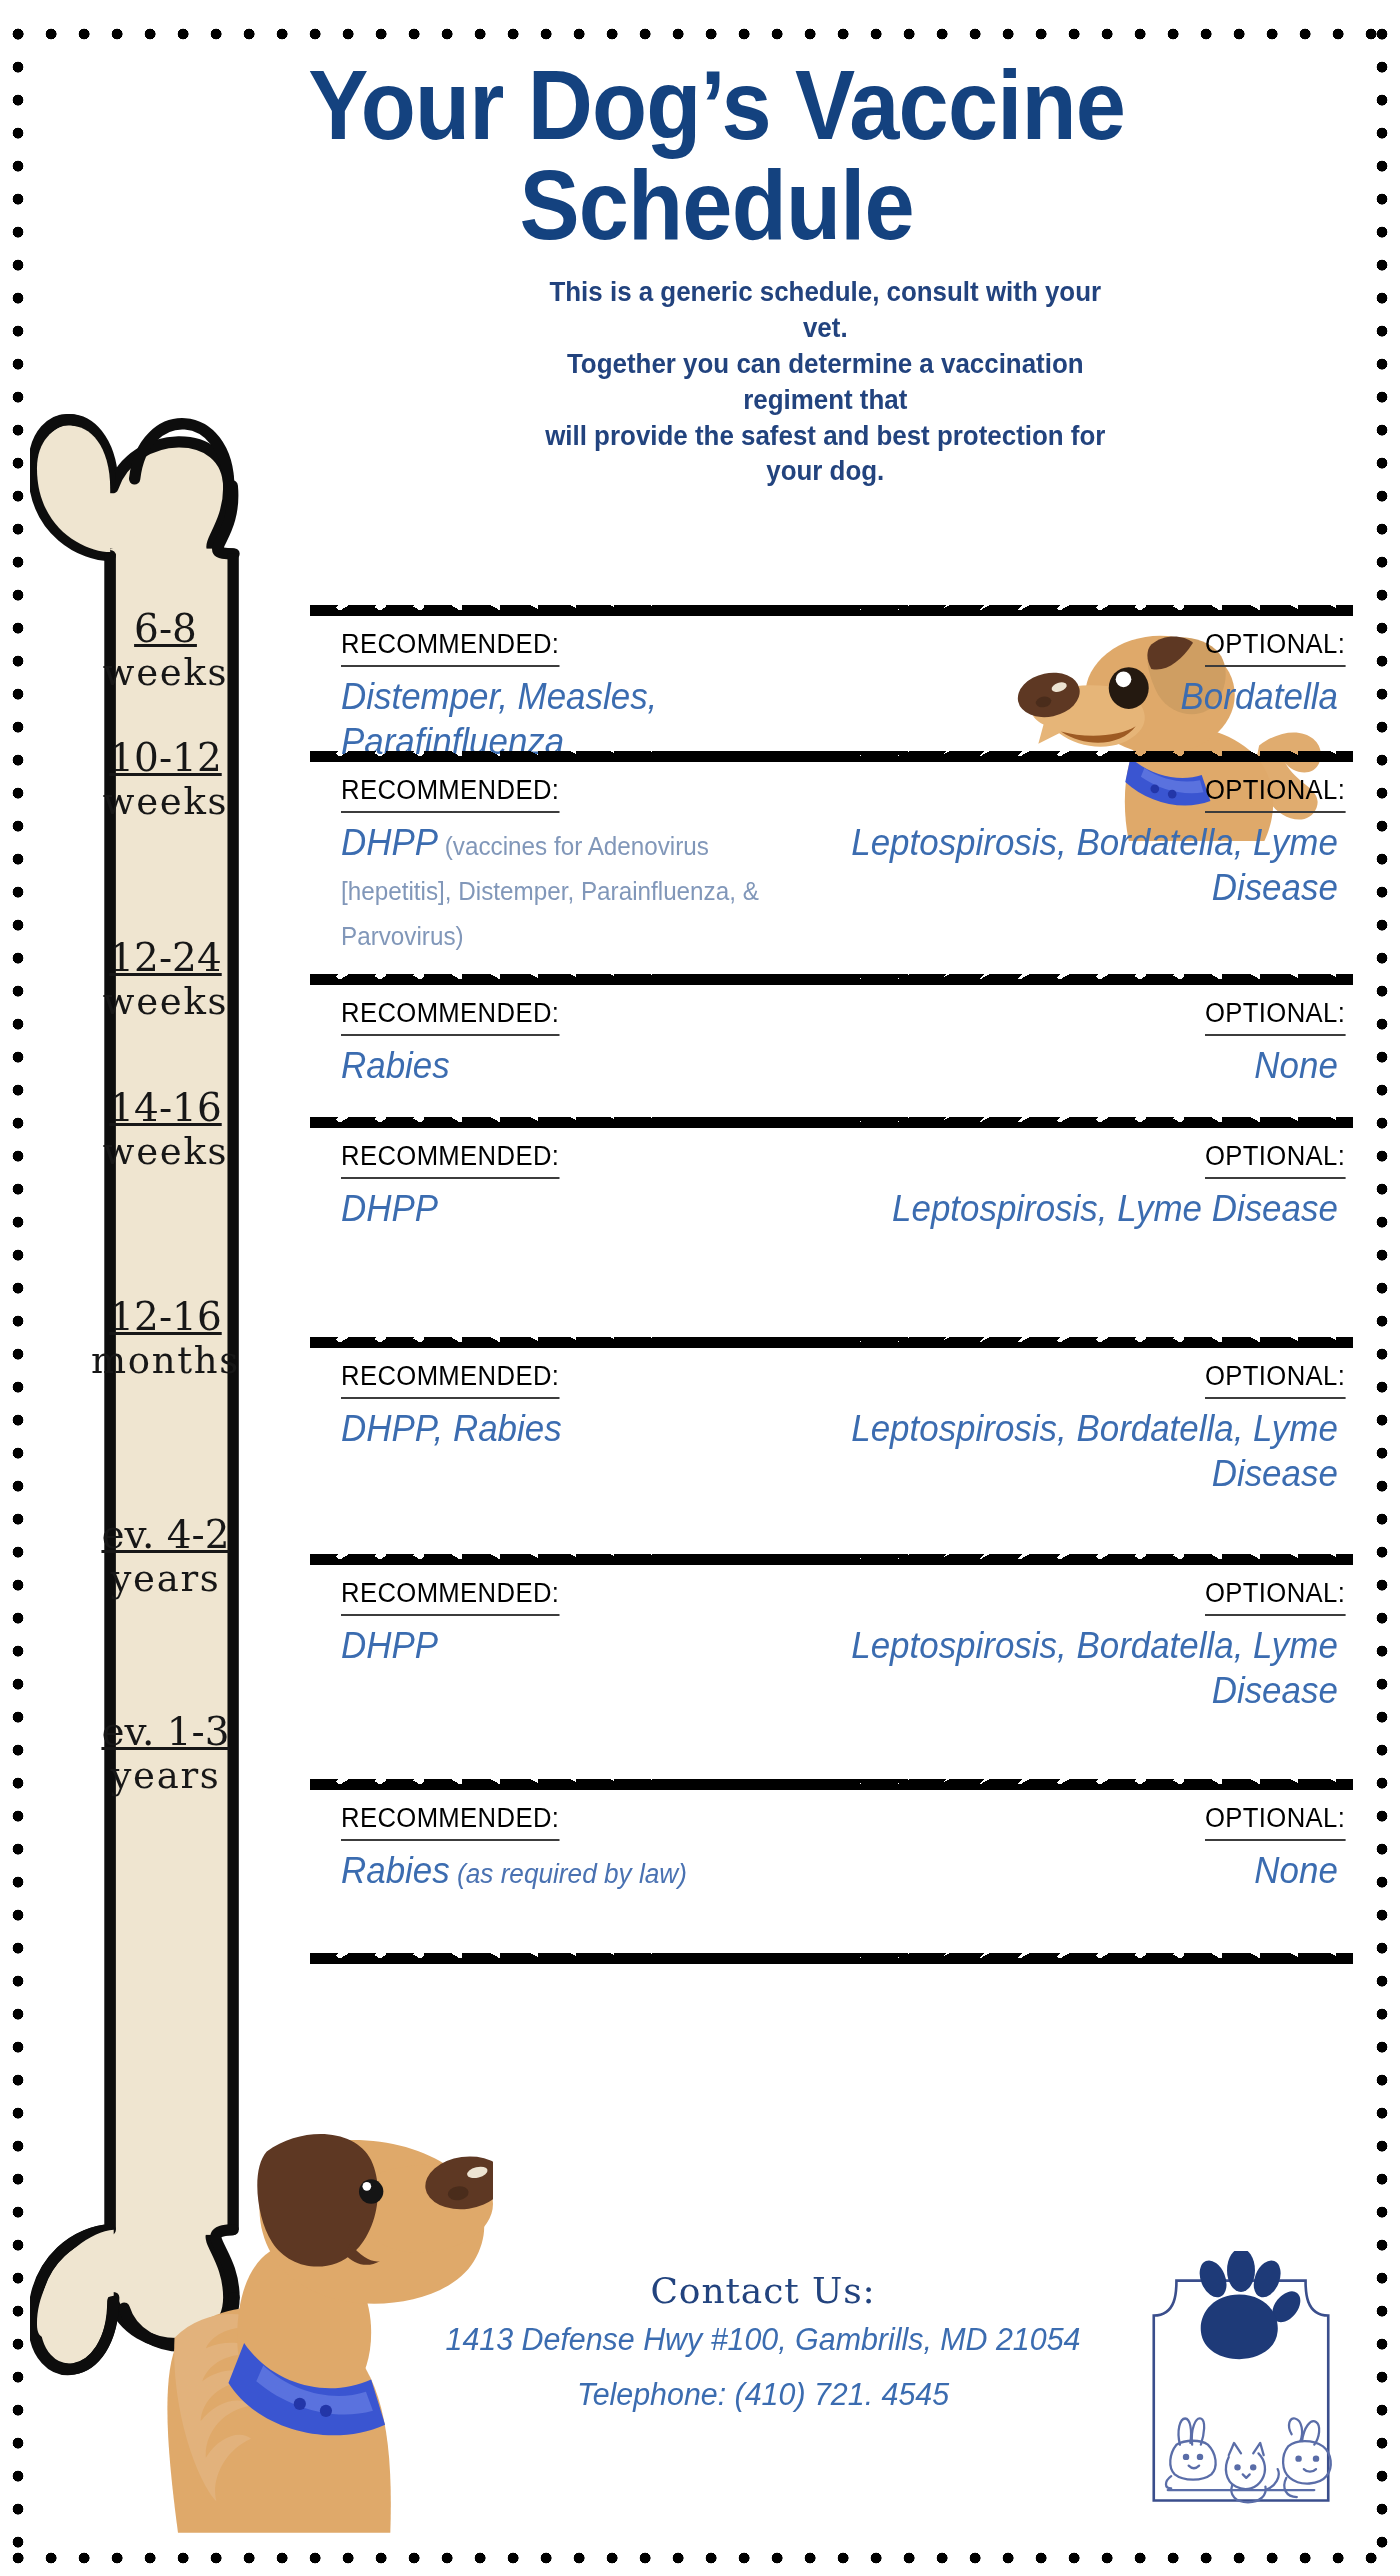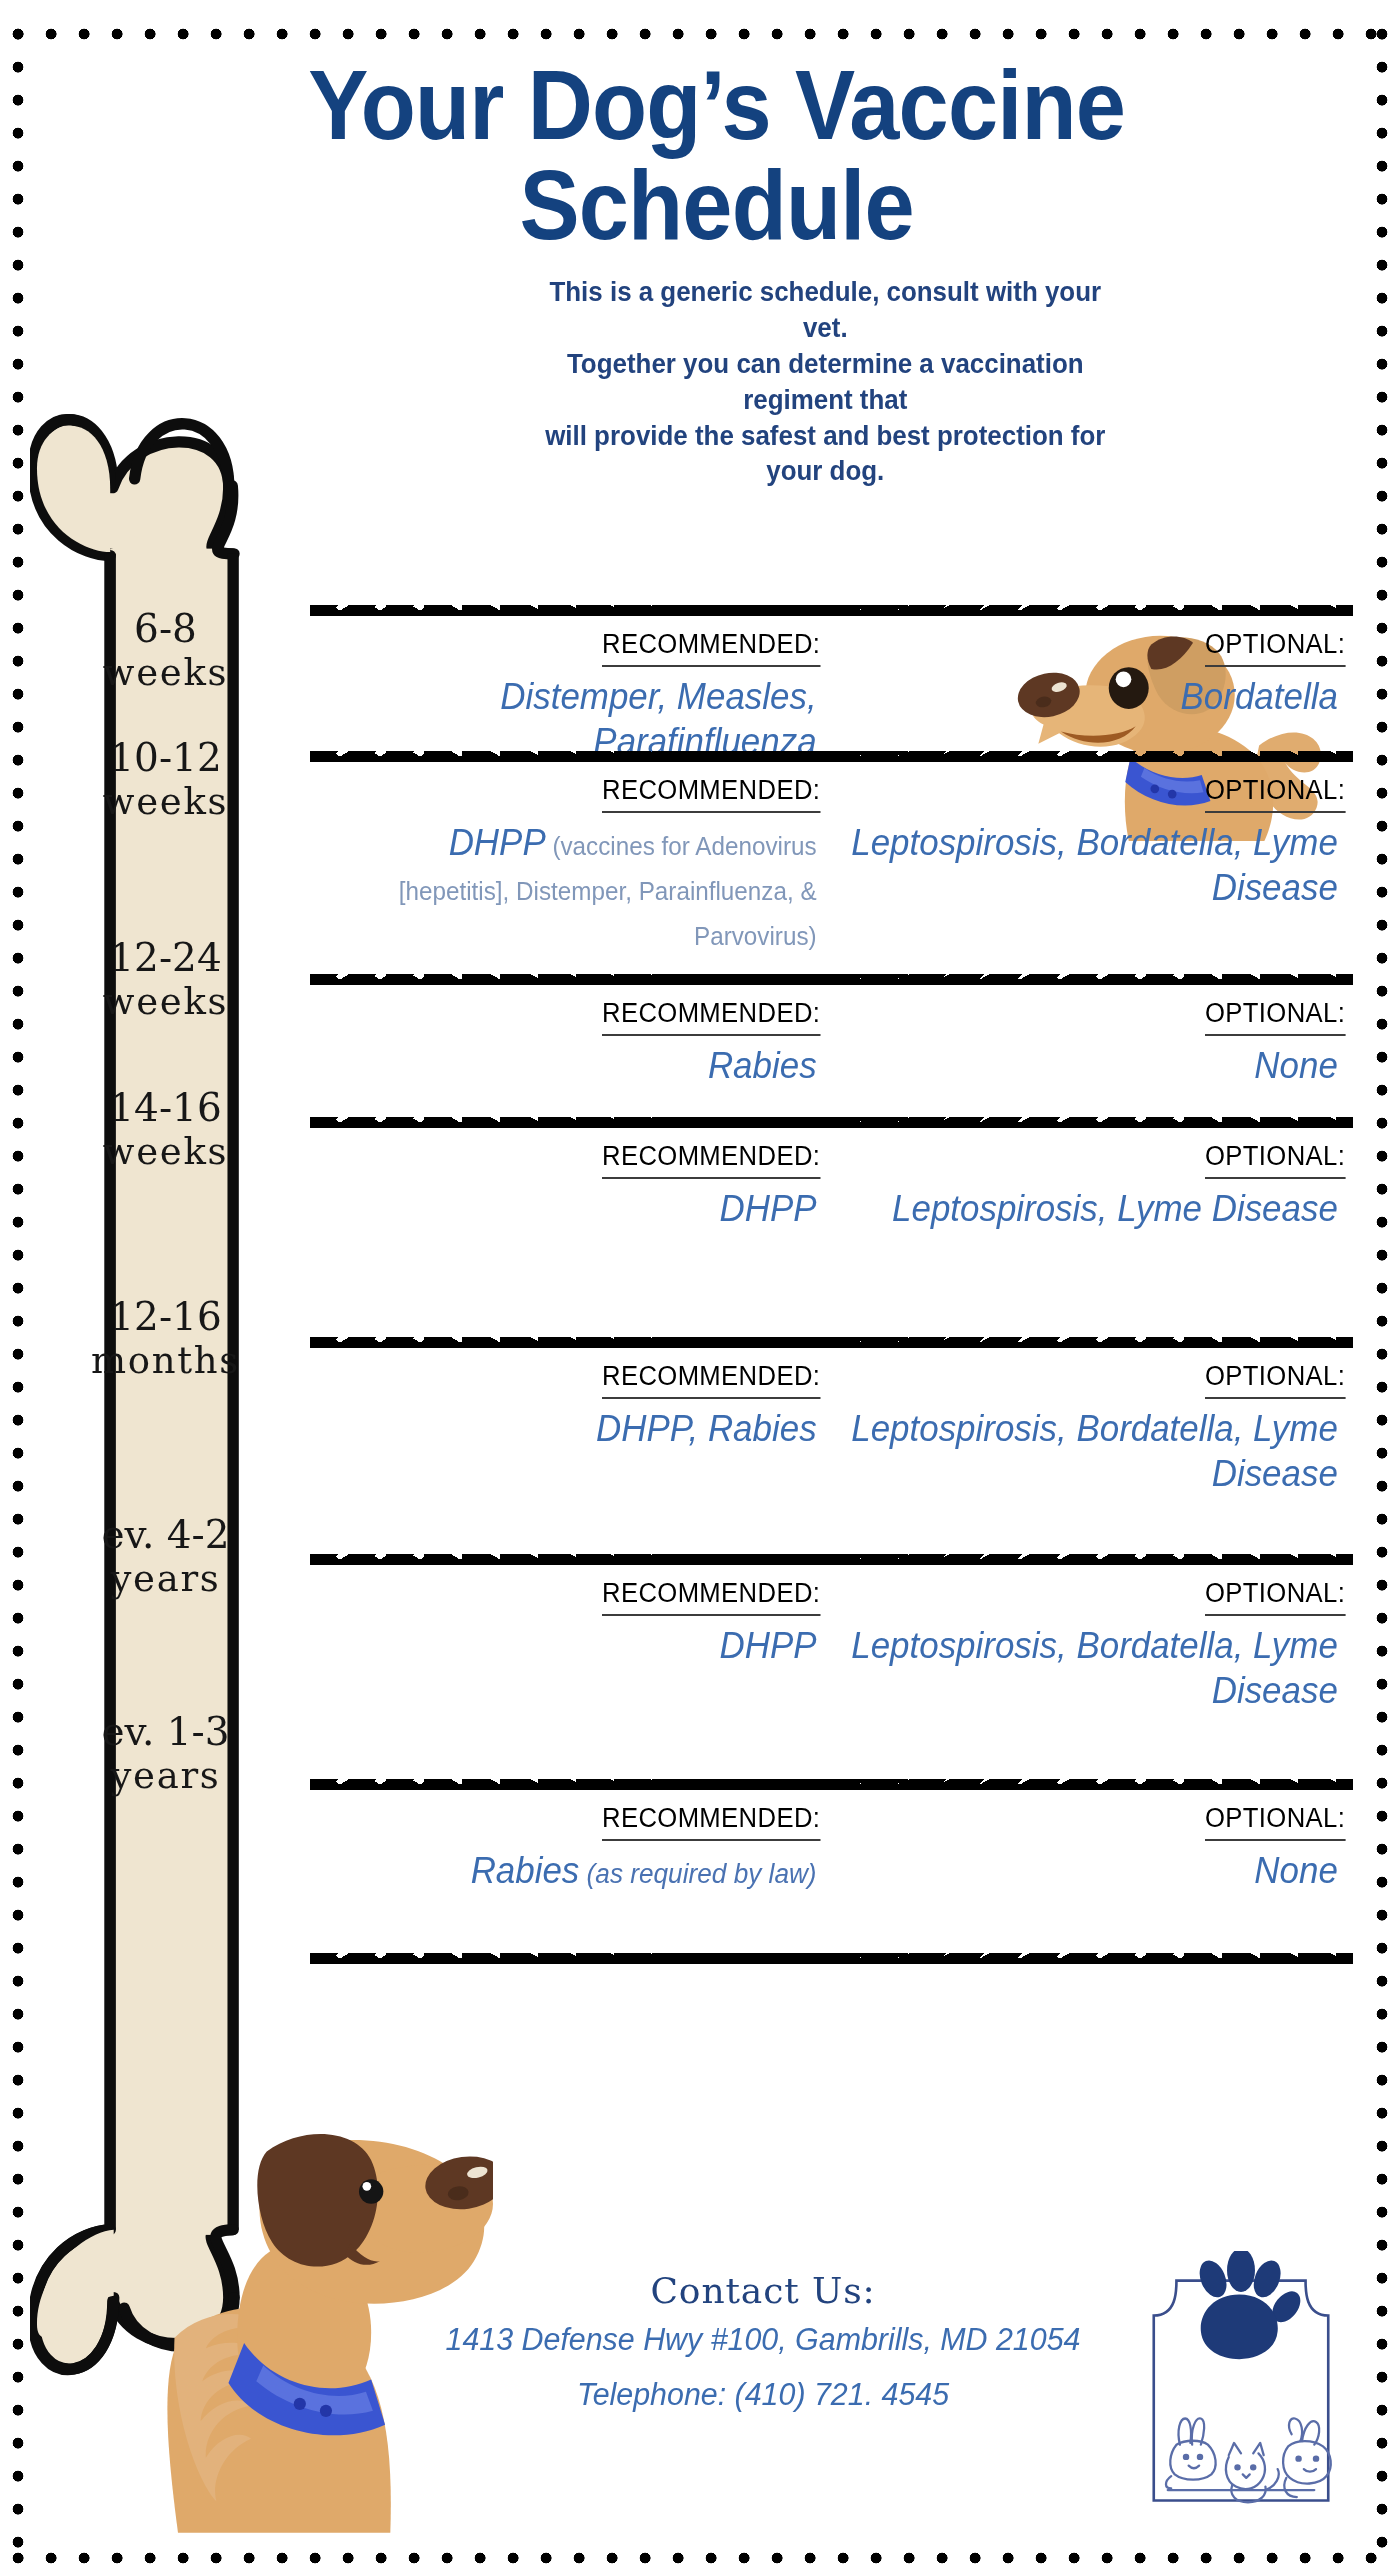--- a/index.html
+++ b/index.html
@@ -76,21 +76,21 @@
   
   #stage-labels{
     position:absolute;left:35px;top:557px;width:261px;z-index:3;
   }
   .stage-label{
     position:absolute;left:0;width:261px;text-align:center;
     color:#171717;
     font-family:"DejaVu Serif","Liberation Serif",serif;
     line-height:1.1;
   }
-  .stage-label .num{display:block;font-size:39px;letter-spacing:0px;}
+  .stage-label .num{display:block;font-size:39px;letter-spacing:0px;text-decoration:underline;}
   .stage-label .unit{display:block;font-size:37px;margin-top:1.7px;letter-spacing:1.7px;}
 
   
   #schedule{
     position:absolute;left:310px;top:589px;width:1043px;z-index:2;
   }
   .sep{
     height:19px;width:100%;
     background-image:
       radial-gradient(circle 10.5px at 10.5px 0px,#000 0 10.5px,transparent 11px),
@@ -108,21 +108,21 @@
     background-size:38px 11.3px, 19px 11.3px;
     background-position:0 0, 19px 0;
     background-repeat:repeat-x,repeat-x;
   }
   .row{
     display:flex;
     padding:12.2px 0 0 31px;
     box-sizing:border-box;
   }
   .col{box-sizing:border-box;}
-  .col.rec{width:50%;padding-right:15.7px;text-align:right;}
+  .col.rec{width:50%;padding-right:15.7px;}
   .col.opt{width:50%;text-align:right;}
   .kicker{
     display:inline-block;
     color:#000;
     font-family:"Liberation Sans Narrow","Liberation Sans",sans-serif;
     font-size:27px;
     font-weight:500;
     letter-spacing:0.4px;
     border-bottom:2.6px solid #3c3c3c;
     padding-bottom:4.4px;

